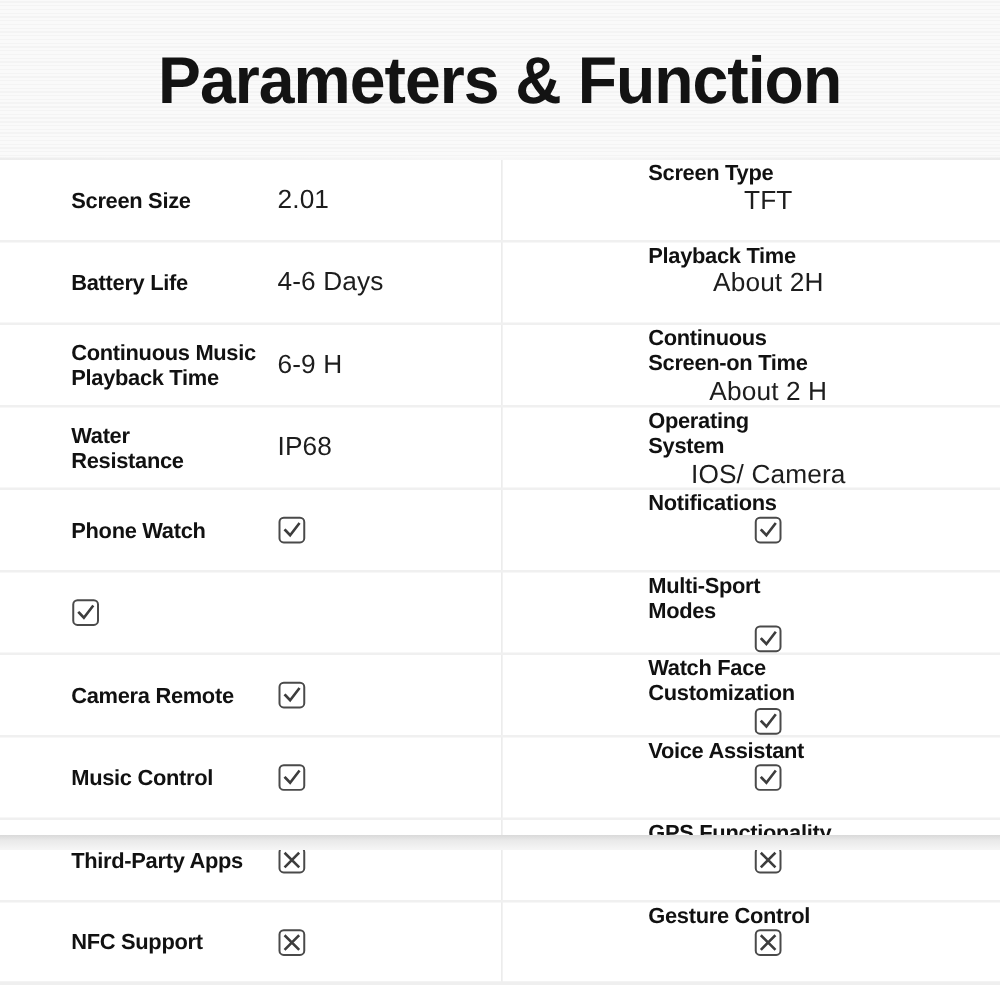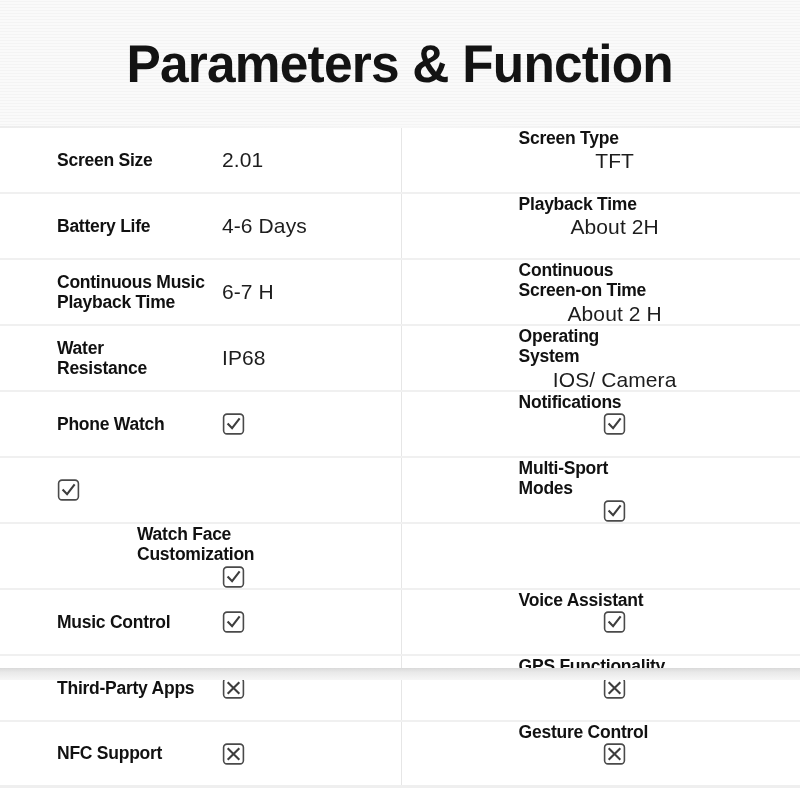--- a/index.html
+++ b/index.html
@@ -189,21 +189,21 @@
           </div>
           <div class="spec-cell right">
             <div class="spec-label">Playback Time</div>
             <div class="spec-value">About 2H</div>
           </div>
         </div>
         <div class="spec-row">
           <div class="spec-cell left">
             <div class="spec-label">Continuous Music
 Playback Time</div>
-            <div class="spec-value">6-7 H</div>
+            <div class="spec-value">6-9 H</div>
           </div>
           <div class="spec-cell right">
             <div class="spec-label">Continuous
 Screen-on Time</div>
             <div class="spec-value">About 2 H</div>
           </div>
         </div>
         <div class="spec-row">
           <div class="spec-cell left">
             <div class="spec-label">Water
@@ -250,20 +250,29 @@
 Modes</div>
             <span class="mark">
               <svg viewBox="0 0 23 24" xmlns="http://www.w3.org/2000/svg">
                 <rect x="1.6" y="2.1" width="19.8" height="19.8" rx="3.4" ry="3.4" class="mark-box"></rect>
                 <path class="mark-glyph" d="M6.3 12.2 L10.1 16.2 L17.0 7.2"></path>
               </svg>
             </span>
           </div>
         </div>
         <div class="spec-row">
+          <div class="spec-cell left">
+            <div class="spec-label">Camera Remote</div>
+            <span class="mark">
+              <svg viewBox="0 0 23 24" xmlns="http://www.w3.org/2000/svg">
+                <rect x="1.6" y="2.1" width="19.8" height="19.8" rx="3.4" ry="3.4" class="mark-box"></rect>
+                <path class="mark-glyph" d="M6.3 12.2 L10.1 16.2 L17.0 7.2"></path>
+              </svg>
+            </span>
+          </div>
           <div class="spec-cell right">
             <div class="spec-label">Watch Face
 Customization</div>
             <span class="mark">
               <svg viewBox="0 0 23 24" xmlns="http://www.w3.org/2000/svg">
                 <rect x="1.6" y="2.1" width="19.8" height="19.8" rx="3.4" ry="3.4" class="mark-box"></rect>
                 <path class="mark-glyph" d="M6.3 12.2 L10.1 16.2 L17.0 7.2"></path>
               </svg>
             </span>
           </div>

